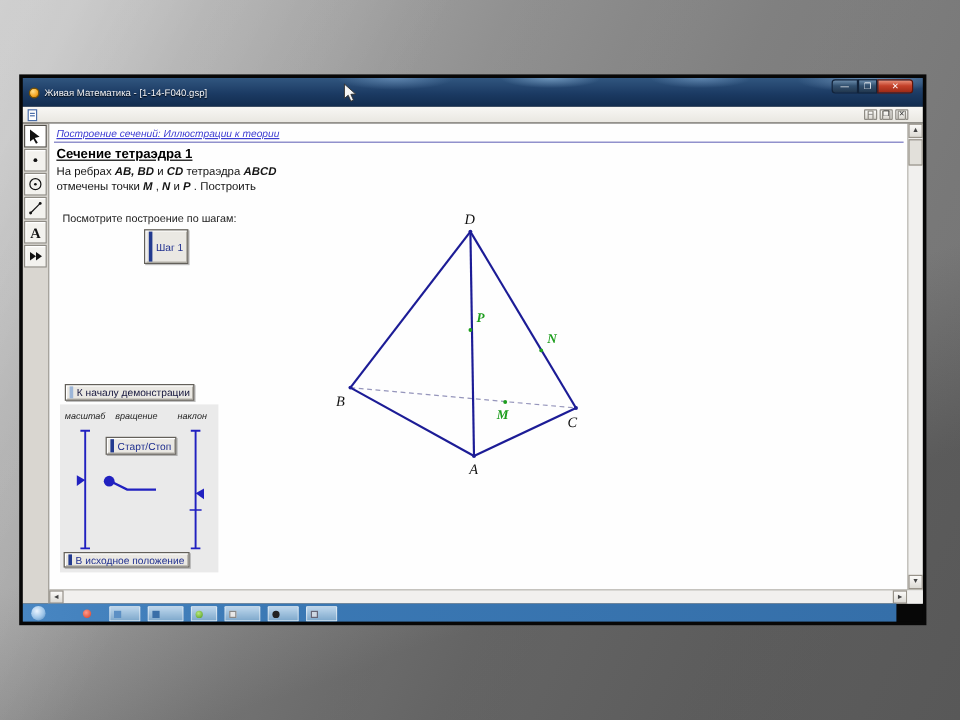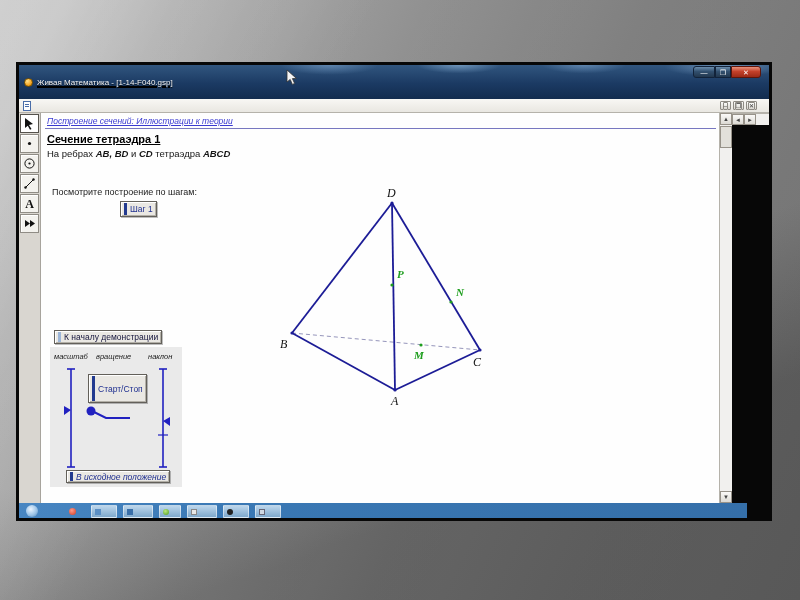--- a/index.html
+++ b/index.html
@@ -14,28 +14,27 @@
   }
 
   
   .shot { position:absolute; left:16px; top:62px; width:756px; height:459px;
     background:#070707; padding:3px; }
   .desktop { position:relative; width:100%; height:100%; display:flex; flex-direction:column; background:#070707; }
 
   
   .app-window { flex:1; display:flex; flex-direction:column; min-height:0; }
 
-  .titlebar { height:34px; display:flex; align-items:center; padding:0 3px; position:relative;
+  .titlebar { height:24px; display:flex; align-items:center; padding:0 3px; position:relative;
     background:
       radial-gradient(ellipse 70px 14px at 310px 0px, rgba(150,190,230,.45), transparent 70%),
       radial-gradient(ellipse 60px 12px at 440px 0px, rgba(160,200,235,.55), transparent 70%),
       radial-gradient(ellipse 60px 12px at 565px 0px, rgba(150,190,230,.45), transparent 70%),
       radial-gradient(ellipse 85px 14px at 705px 2px, rgba(170,205,240,.5), transparent 70%),
       linear-gradient(#31567f 0%, #1b3a63 55%, #122c4e 100%);
-    text-decoration: underline;
   }
   .app-icon { width:9px; height:9px; border-radius:50%; margin:0 4px 0 2px; flex:none;
     background:radial-gradient(circle at 35% 30%, #ffe08a, #f5a623 60%, #b36a00); border:1px solid #7a5200; }
   .title-text { color:#f2f4f8; font-size:8px; line-height:9px; white-space:nowrap; text-shadow:0 1px 1px #000; }
   .winbtns { position:absolute; right:8px; top:1px; display:flex; }
   .winbtn { height:12px; display:flex; align-items:center; justify-content:center;
     color:#fff; font-size:7px; line-height:7px; border:1px solid #12233a;
     background:linear-gradient(#6b8cab 0%, #32506f 45%, #22374e 100%); }
   .winbtn.min { width:22px; border-radius:3px 0 0 3px; }
   .winbtn.max { width:16px; }
@@ -54,21 +53,21 @@
   .app-body { flex:1; display:flex; min-height:0; }
 
   
   .toolbox { width:22px; background:#d9d6d0; border-right:1px solid #a7a49d; padding:1px 1px; flex:none; }
   .tool { width:19px; height:19px; margin-bottom:1px; background:#f3f2ee;
     border:1px solid #8f8c85; box-shadow:inset 1px 1px 0 #fff; display:flex; align-items:center; justify-content:center; }
   .tool.selected { background:#ffffff; border-color:#55524c; }
   .tool svg { display:block; }
 
   
-  .center { flex:1; display:flex; flex-direction:row; min-width:0; }
+  .center { flex:1; display:flex; flex-direction:column; min-width:0; }
   .docrow { flex:1; display:flex; min-height:0; }
   .document { flex:1; position:relative; background:#fefefe; overflow:hidden; }
 
   .vscroll { width:13px; background:#f1f0ee; border-left:1px solid #b5b2aa; display:flex; flex-direction:column; flex:none; }
   .hscroll { height:12px; background:#f1f0ee; border-top:1px solid #b5b2aa; display:flex; flex:none; }
   .sbtn { background:linear-gradient(#fbfaf8,#dcdad4); border:1px solid #979289; color:#444;
     font-size:6px; display:flex; align-items:center; justify-content:center; flex:none; }
   .vscroll .sbtn { height:12px; width:100%; }
   .hscroll .sbtn { width:12px; height:100%; }
   .vthumb { height:22px; margin-top:1px; background:#e2e0da; border:1px solid #979289; }
@@ -84,24 +83,24 @@
   .para { position:absolute; left:6px; top:35px; width:240px; font-size:9.5px; line-height:11.5px; color:#151515; }
   .para .math { font-style:italic; font-weight:bold; }
   .prompt { position:absolute; left:11px; top:74px; font-size:9px; color:#222; white-space:nowrap; }
 
   .gsp-btn { position:absolute; display:flex; align-items:center; background:#eae8e3;
     border:1px solid #63605a; box-shadow:inset 1px 1px 0 #ffffff, inset -1px -1px 0 #b3b0a8, 1px 1px 0 rgba(0,0,0,.25);
     font-size:8.5px; color:#1f2f8f; white-space:nowrap; padding:0 3px; }
   .gsp-btn .tab { width:3px; align-self:stretch; margin:1px 3px 1px 0; background:#223a8f; flex:none; }
   .gsp-btn.dark-text { color:#14143c;justify-content:flex-end; }
 
-  #btn-step { left:79px; top:88px; height:16px; }
+  #btn-step { left:79px; top:88px; height:29px; }
   #btn-tostart { left:13px; top:217px; height:14px; z-index:3; }
-  #btn-startstop { left:38px; top:27px; height:29px; position:absolute; }
-  #btn-reset { left:16px; top:123px; height:13px; position:absolute;font-style:italic; }
+  #btn-startstop { left:38px; top:27px; height:15px; position:absolute; }
+  #btn-reset { left:3px; top:123px; height:13px; position:absolute; }
 
   
   #figure { position:absolute; left:229px; top:64px; }
 
   
   .panel { position:absolute; left:9px; top:234px; width:132px; height:140px; background:#eaeaea; }
   .panel-labels { position:absolute; top:5px; left:0; width:100%; font-size:7.5px; font-style:italic; color:#222; }
   .panel-labels span { position:absolute; white-space:nowrap;text-align:right; }
   .plbl-0 { left:4px; } .plbl-1 { left:46px; } .plbl-2 { left:98px; }
   .slider { position:absolute; top:20px; width:16px; height:102px; }
@@ -198,20 +197,21 @@
             <div class="docrow">
 
               <div class="document">
 
                 <div class="hdr-link">Построение сечений: Иллюстрации к теории</div>
                 <div class="hdr-rule"></div>
 
                 <div class="doc-heading">Сечение тетраэдра 1</div>
                 <div class="para" id="para">
                     <div><span>На ребрах </span><span class="math">AB, BD</span><span> и </span><span class="math">CD</span><span> тетраэдра </span><span class="math">ABCD</span></div>
+                    <div><span>отмечены точки </span><span class="math">M</span><span> , </span><span class="math">N</span><span> и </span><span class="math">P</span><span> . Построить</span></div>
                   </div>
                 <div class="prompt">Посмотрите построение по шагам:</div>
 
                 <div class="gsp-btn" id="btn-step">
                   <span class="tab"></span>
                   <span>Шаг 1</span>
                 </div>
 
                 <svg id="figure" width="230" height="230" viewBox="0 0 230 230">
                     <line x1="22" y1="156" x2="210" y2="173" stroke="#9595bb" stroke-width="1" stroke-dasharray="4,3"></line>

